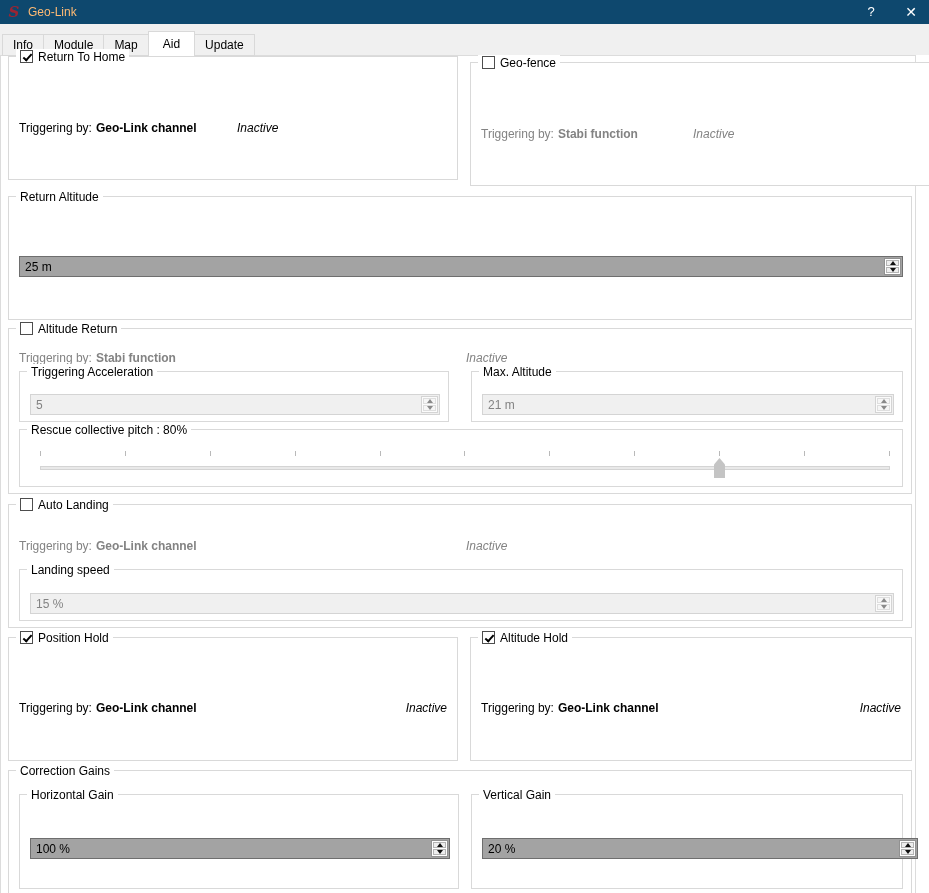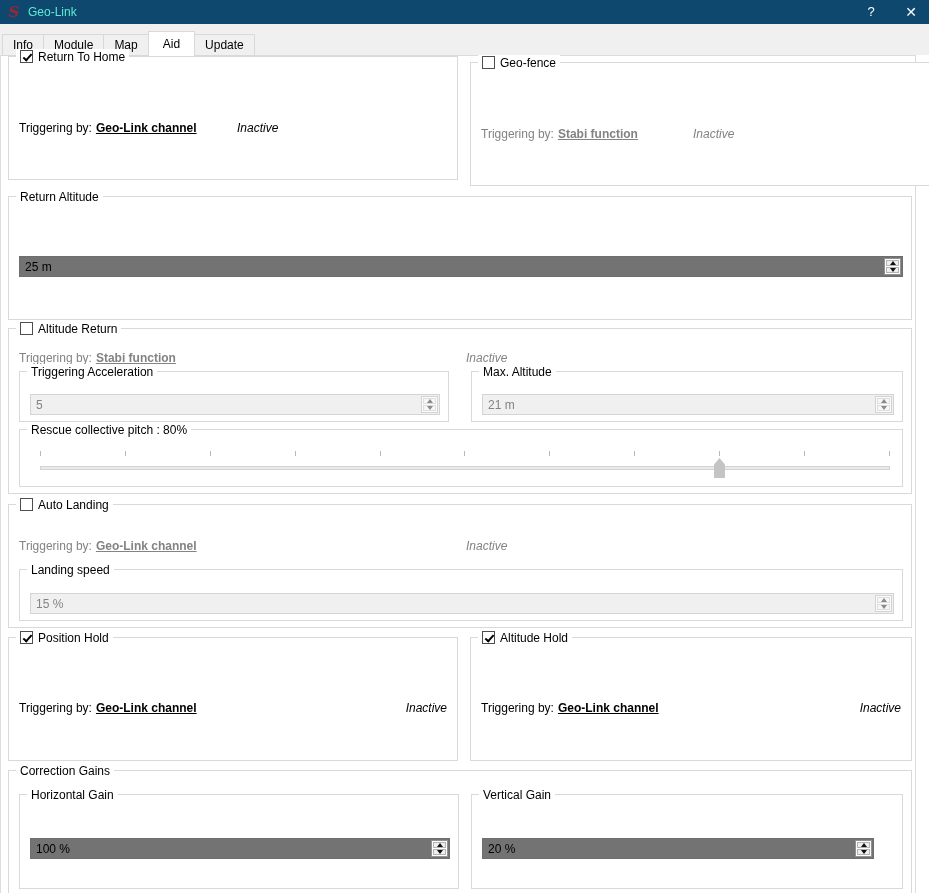--- a/index.html
+++ b/index.html
@@ -3,21 +3,21 @@
 <meta charset="utf-8">
 <style>
   * { margin:0; padding:0; box-sizing:border-box; }
   html,body { width:929px; height:893px; background:#fff; }
   body { font-family:"Liberation Sans","DejaVu Sans",sans-serif; font-size:12px; color:#000; }
   .window { position:relative; width:929px; height:893px; overflow:hidden; background:#fff; }
 
   
   .titlebar { position:absolute; left:0; top:0; width:929px; height:24px; background:#0e486e; display:flex; align-items:center; }
   .app-icon { margin-left:6px; width:16px; height:16px; color:#9b2533; font-family:"DejaVu Serif","Liberation Serif",serif; font-weight:bold; font-style:italic; font-size:15px; line-height:16px; text-align:center; }
-  .title-text { color:#5eead4; margin-left:6px; font-size:12px; }
+  .title-text { color:#fdba74; margin-left:6px; font-size:12px; }
   .tb-btn { position:absolute; top:0; height:24px; width:28px; color:#fff; text-align:center; line-height:24px; font-size:13px; cursor:default; }
   .tb-help { right:44px; }
   .tb-close { right:4px; font-size:14px; }
 
   
   .tabstrip-bg { position:absolute; left:0; top:24px; width:929px; height:31px; background:#f0f0f0; }
   .tab-bar { position:absolute; left:2px; top:31px; height:25px; display:flex; align-items:flex-end; z-index:3;justify-content:flex-end; }
   .tab { height:22px; line-height:21px; padding:0 10px; background:#f0f0f0; border:1px solid #d9d9d9; margin-right:-1px; }
   .tab.selected { height:25px; line-height:24px; padding:0 14px; background:#fff; border-bottom:none; position:relative; z-index:4; }
 
@@ -27,24 +27,24 @@
   
   .groupbox { position:absolute; border:1px solid #d9d9d9; background:#fff; z-index:5; }
   .gb-label { position:absolute; top:-8px; left:7px; background:#fff; padding:0 4px; display:flex; align-items:center; white-space:nowrap; height:15px; }
   .gb-label .cb { margin-right:5px; }
   .cb { width:13px; height:13px; border:1px solid #4d4d4d; background:#fff; position:relative; flex:none; display:inline-block; }
   .cb.checked::after { content:""; position:absolute; left:2px; top:3px; width:7px; height:3px; border-left:2px solid #000; border-bottom:2px solid #000; transform:rotate(-48deg); }
 
   .line { position:absolute; height:15px; line-height:15px; white-space:nowrap; }
   .ital { font-style:italic; }
   .dim { color:#838383; }
-  .trig .v { font-weight:bold; margin-left:4px;text-decoration:underline; }
-
-  
-  .spinbox { position:absolute; height:21px; border:1px solid #6e6e6e; background:#737373; }
+  .trig .v { font-weight:bold; margin-left:4px; }
+
+  
+  .spinbox { position:absolute; height:21px; border:1px solid #6e6e6e; background:#a3a3a3; }
   .spinbox .val { position:absolute; left:5px; top:3px; line-height:14px; }
   .spinner { position:absolute; top:1px; right:1px; width:17px; height:17px; border:1px solid #919191; background:#fff; padding:1px; display:flex; flex-direction:column; gap:1px; }
   .sbtn { flex:1; border:1px solid #b4b4b4; background:#eeeeee; display:flex; align-items:center; justify-content:center; }
   .tri-up   { width:0; height:0; border-left:3px solid transparent; border-right:3px solid transparent; border-bottom:4px solid #101010; }
   .tri-down { width:0; height:0; border-left:3px solid transparent; border-right:3px solid transparent; border-top:4px solid #101010; }
   .spinbox.disabled { background:#f0f0f0; border-color:#d4d4d4; color:#838383; }
   .spinbox.disabled .spinner { border-color:#d4d4d4; background:#fbfbfb; }
   .spinbox.disabled .sbtn { border-color:#dedede; background:#f6f6f6; }
   .spinbox.disabled .tri-up { border-bottom-color:#8a8a8a; }
   .spinbox.disabled .tri-down { border-top-color:#8a8a8a; }
@@ -255,21 +255,21 @@
               <span class="tri-down"></span>
             </span>
         </span>
       </div>
     </div>
 
     <div class="groupbox" style="left:462px;top:23px;width:432px;height:95px">
       <div class="gb-label">
           <span>Vertical Gain</span>
         </div>
-      <div class="spinbox" style="left:10px;top:43px;width:392px">
+      <div class="spinbox" style="left:10px;top:43px;width:436px">
         <span class="val">20 %</span>
         <span class="spinner">
           <span class="sbtn">
               <span class="tri-up"></span>
             </span>
           <span class="sbtn">
               <span class="tri-down"></span>
             </span>
         </span>
       </div>

